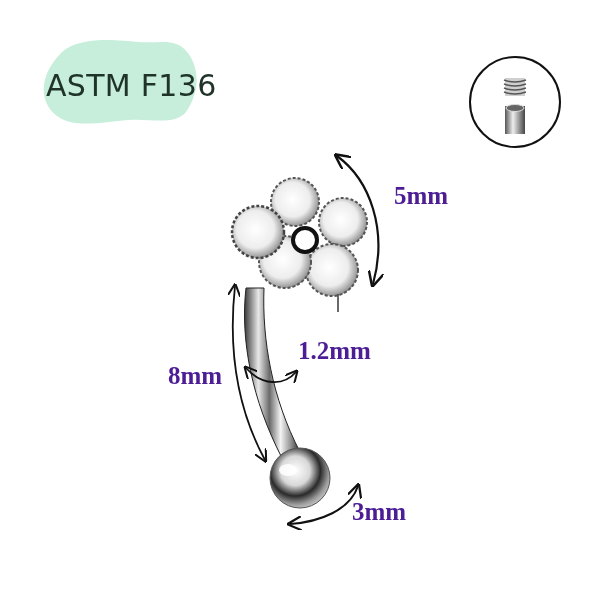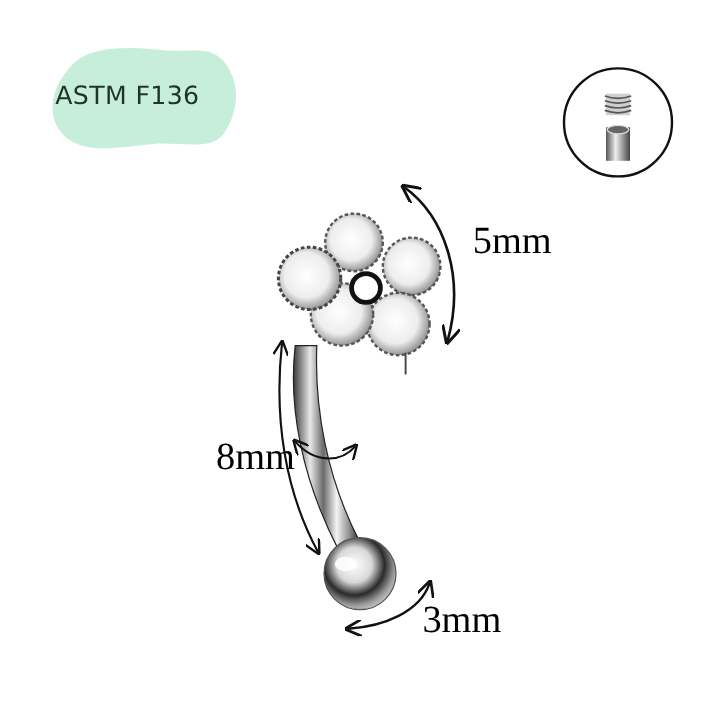--- a/index.html
+++ b/index.html
@@ -1,26 +1,26 @@
 <!DOCTYPE html>
 <html><head>
   <meta charset="utf-8">
   <style>
     html, body { margin: 0; padding: 0; background: #ffffff; }
     body { width: 600px; height: 600px; position: relative; overflow: hidden; font-family: "DejaVu Serif", serif; }
     .stage { position: absolute; left: 0; top: 0; width: 600px; height: 600px; }
     .badge-text {
       position: absolute; left: 46px; top: 68px;
-      font-family: "DejaVu Sans", sans-serif; font-size: 21px; color: #1f3328; letter-spacing: 0.3px;
+      font-family: "DejaVu Sans", sans-serif; font-size: 30px; color: #1f3328; letter-spacing: 0.3px;
     }
     .dim-label {
-      position: absolute; font-family: "Liberation Serif", serif; font-size: 32px; color: #000000; white-space: nowrap;
+      position: absolute; font-family: "Liberation Serif", serif; font-size: 25px; color: #4c1d95; white-space: nowrap; font-weight: bold;
     }
     #lbl-5 { left: 394px; top: 182px; }
-    #lbl-8 { left: 168px; top: 362px; margin-left: 12px; }
+    #lbl-8 { left: 168px; top: 362px; }
     #lbl-12 { left: 298px; top: 337px; }
     #lbl-3 { left: 352px; top: 498px; text-align: center; }
     svg { position: absolute; left: 0; top: 0; }
   </style>
 </head>
 <body>
 
 <div class="stage">
   <svg width="600" height="600" viewBox="0 0 600 600">
     <defs>
@@ -86,14 +86,15 @@
     <path d="M337,156 C370,180 388,230 373,284" fill="none" stroke="#111" stroke-width="2.2" marker-start="url(#arrow)" marker-end="url(#arrow)"></path>
     <path d="M235,286 C228,350 238,410 265,460" fill="none" stroke="#111" stroke-width="1.8" marker-start="url(#arrow)" marker-end="url(#arrow)"></path>
     <path d="M246,368 C262,386 284,386 296,372" fill="none" stroke="#111" stroke-width="1.8" marker-start="url(#arrow)" marker-end="url(#arrow)"></path>
     <path d="M290,524 C320,522 350,510 358,486" fill="none" stroke="#111" stroke-width="2" marker-start="url(#arrow)" marker-end="url(#arrow)"></path>
   </svg>
 
   <div class="badge-text">ASTM F136</div>
 
   <div class="dim-label" id="lbl-5">5mm</div>
   <div class="dim-label" id="lbl-8">8mm</div>
+  <div class="dim-label" id="lbl-12">1.2mm</div>
   <div class="dim-label" id="lbl-3">3mm</div>
 </div>
 
 </body></html>

